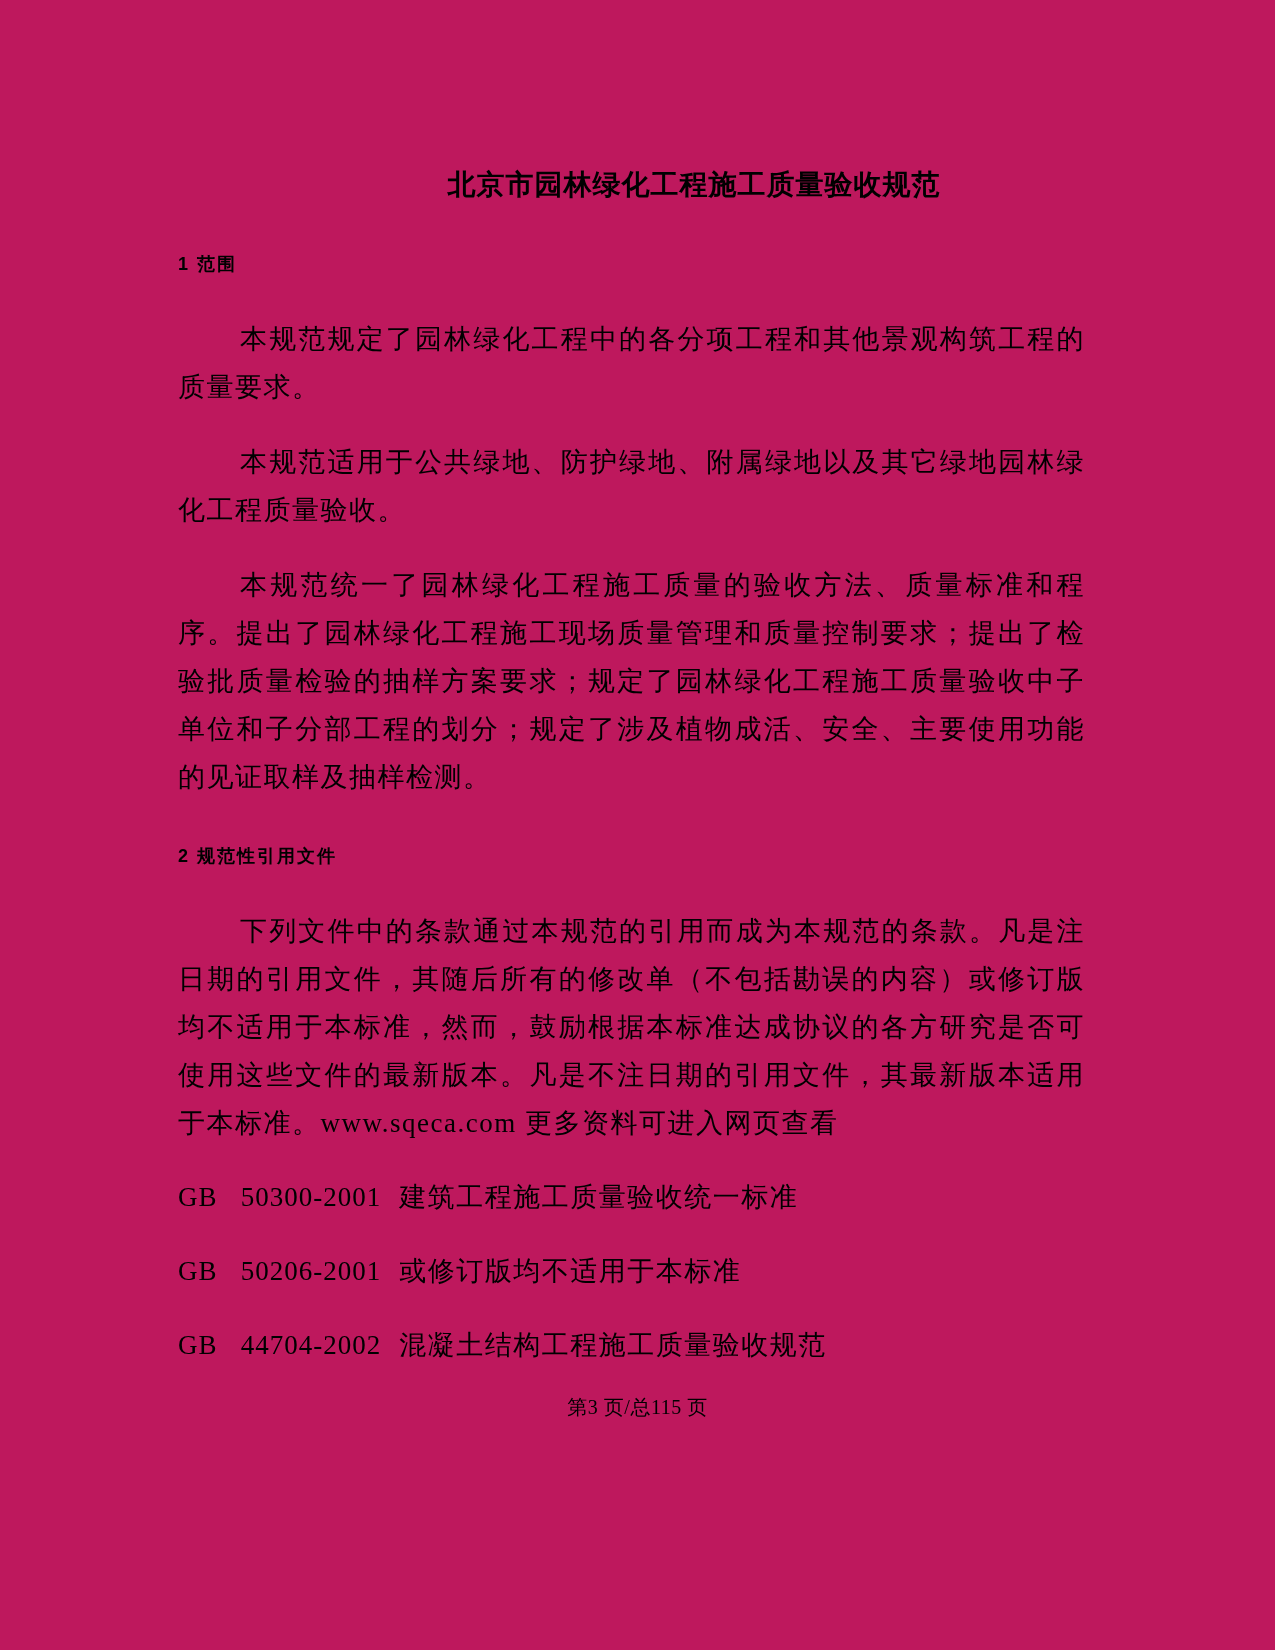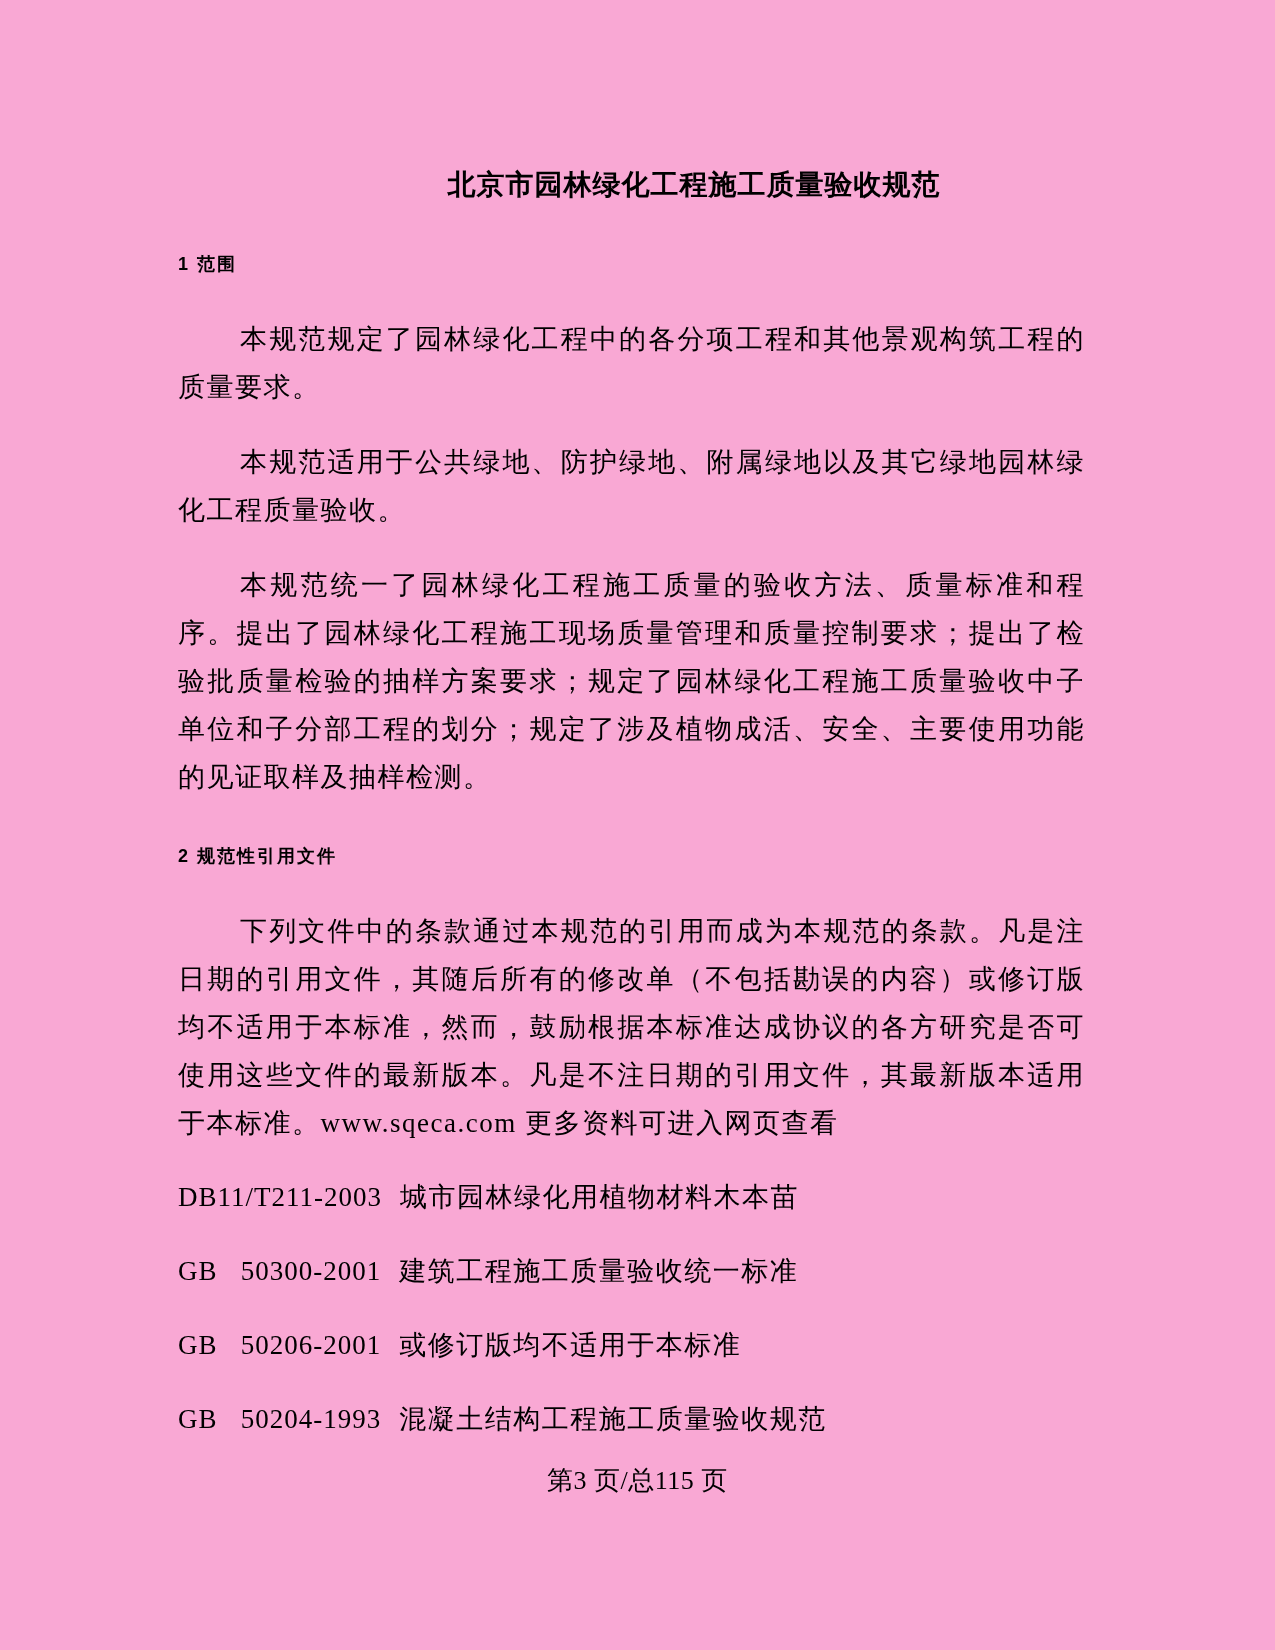--- a/index.html
+++ b/index.html
@@ -5,21 +5,21 @@
   html, body {
     margin: 0;
     padding: 0;
     background: #ffffff;
   }
   .page {
     position: relative;
     width: 1275px;
     height: 1650px;
     box-sizing: border-box;
-    background: #f9a8d4;
+    background: #be185d;
     color: #000000;
     padding: 0 190px 0 178px;
     overflow: hidden;
     font-family: "Liberation Serif", "DejaVu Serif", serif;
     font-size: 27px;
     line-height: 48px;
   }
   .doc-title {
     font-family: "Liberation Sans", "DejaVu Sans", sans-serif;
     font-weight: bold;
@@ -55,21 +55,21 @@
   .ref-code {
     white-space: pre;
     margin-right: 18px;
   }
   .ref-name {
     letter-spacing: 1.5px;
   }
   .page-footer {
     margin: 14px -190px 0 -178px; 
     text-align: center;
-    font-size: 26px;
+    font-size: 20px;
     line-height: 48px;
     letter-spacing: 0.5px;
   }
 </style>
 </head>
 <body>
 
 <div class="page">
 
   <div class="doc-title">北京市园林绿化工程施工质量验收规范</div>
@@ -79,32 +79,29 @@
   <div class="para">本规范规定了园林绿化工程中的各分项工程和其他景观构筑工程的质量要求。</div>
 
   <div class="para">本规范适用于公共绿地、防护绿地、附属绿地以及其它绿地园林绿化工程质量验收。</div>
 
   <div class="para">本规范统一了园林绿化工程施工质量的验收方法、质量标准和程序。提出了园林绿化工程施工现场质量管理和质量控制要求；提出了检验批质量检验的抽样方案要求；规定了园林绿化工程施工质量验收中子单位和子分部工程的划分；规定了涉及植物成活、安全、主要使用功能的见证取样及抽样检测。</div>
 
   <div class="section-heading">2 规范性引用文件</div>
 
   <div class="para">下列文件中的条款通过本规范的引用而成为本规范的条款。凡是注日期的引用文件，其随后所有的修改单（不包括勘误的内容）或修订版均不适用于本标准，然而，鼓励根据本标准达成协议的各方研究是否可使用这些文件的最新版本。凡是不注日期的引用文件，其最新版本适用于本标准。www.sqeca.com 更多资料可进入网页查看</div>
 
-  <div class="ref-item">
-    <span class="ref-code">DB11/T211-2003</span><span class="ref-name">城市园林绿化用植物材料木本苗</span>
-  </div>
 
   <div class="ref-item">
     <span class="ref-code">GB   50300-2001</span><span class="ref-name">建筑工程施工质量验收统一标准</span>
   </div>
 
   <div class="ref-item">
     <span class="ref-code">GB   50206-2001</span><span class="ref-name">或修订版均不适用于本标准</span>
   </div>
 
   <div class="ref-item">
-    <span class="ref-code">GB   50204-1993</span><span class="ref-name">混凝土结构工程施工质量验收规范</span>
+    <span class="ref-code">GB   44704-2002</span><span class="ref-name">混凝土结构工程施工质量验收规范</span>
   </div>
 
 
   <div class="page-footer">第3 页/总115 页</div>
 
 </div>
 
 </body></html>

